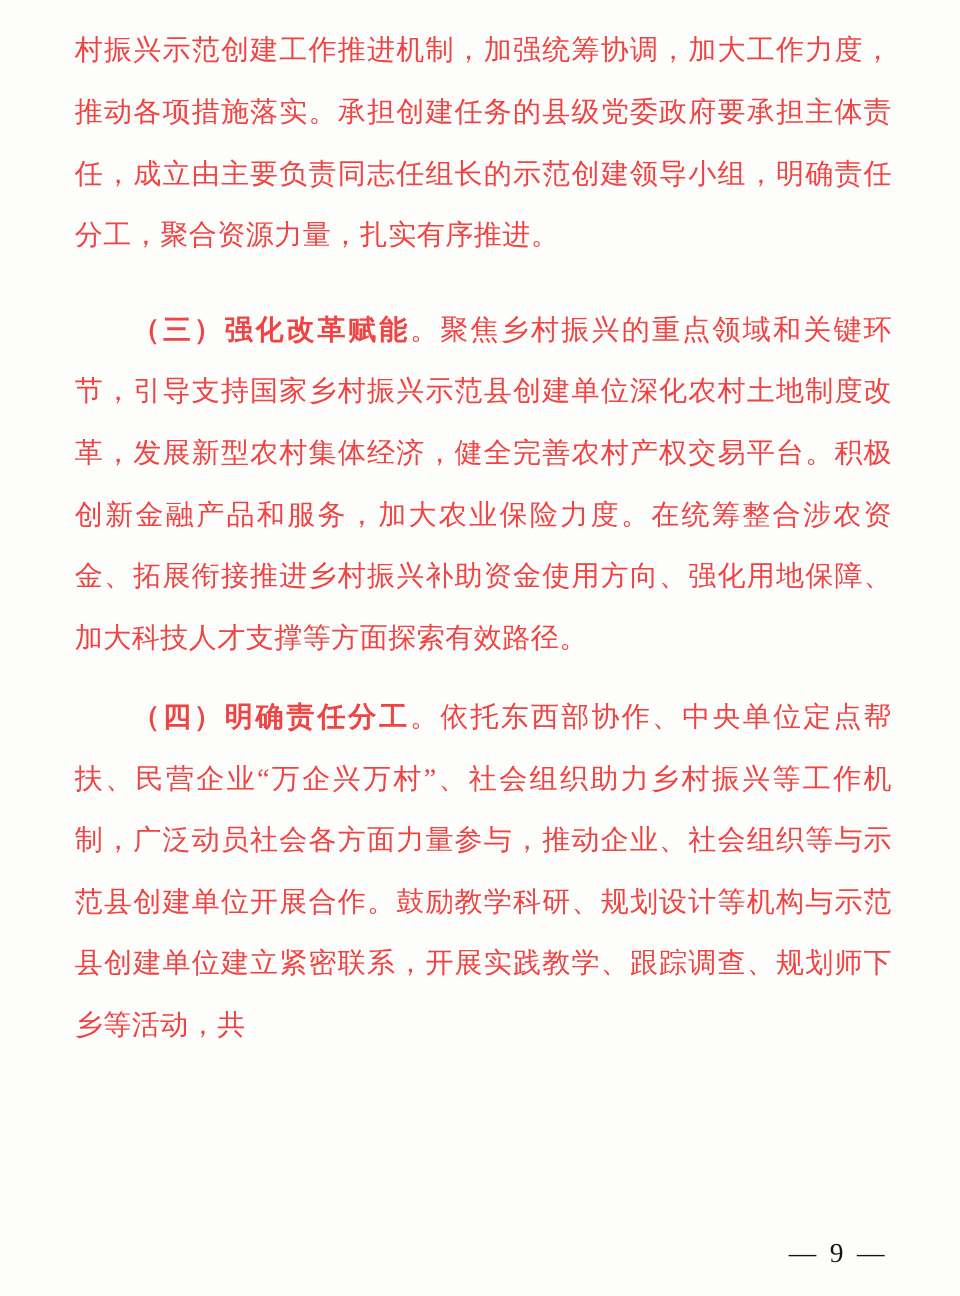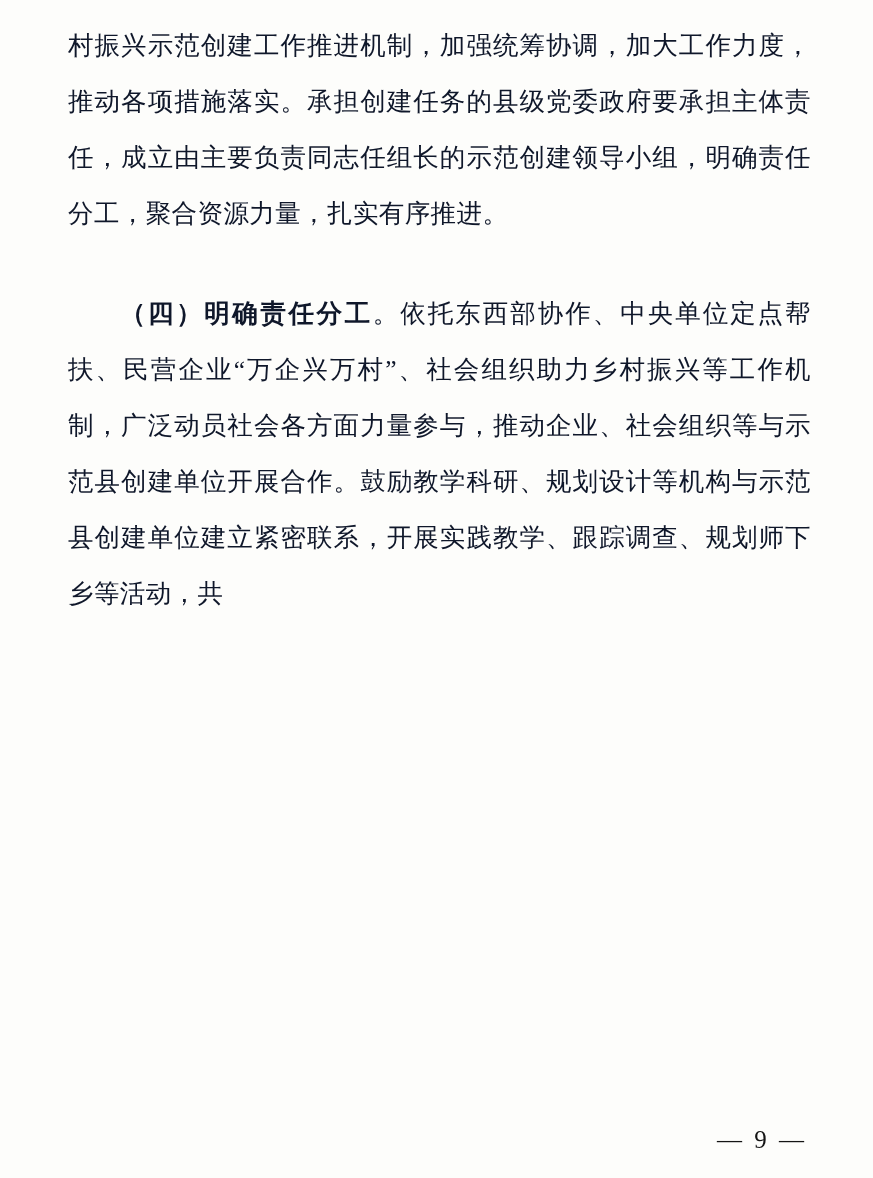--- a/index.html
+++ b/index.html
@@ -22,21 +22,21 @@
     padding: 18px 62px 0 68px;
     background: #fdfdfb;
   }
   .para {
     font-size: 25.5px;
     line-height: 56px;
     letter-spacing: 0.4px;
     text-align: justify;
     text-justify: inter-character;
     margin: 0 0 2px 0;
-    color: #0f172a;
+    color: #ef4444;
     font-weight: 500;
   }
   .para.indent {
     text-indent: 52px;
   }
   .heading-run {
     font-weight: bold;
     letter-spacing: 1px;
   }
   .body-run {
@@ -62,20 +62,23 @@
 
   <p class="para">
     <span>村振兴示范创建工作推进机制，加强统筹协调，加大工作力度，推动各项措施落实。承担创建任务的县级党委政府要承担主体责任，成立由主要负责同志任组长的示范创建领导小组，明确责任分工，聚合资源力量，扎实有序推进。</span>
   </p>
 
   <div class="spacer"></div>
 
 
   <div class="spacer"></div>
 
+  <p class="para indent">
+    <span class="heading-run">（三）强化改革赋能</span><span class="body-run">。聚焦乡村振兴的重点领域和关键环节，引导支持国家乡村振兴示范县创建单位深化农村土地制度改革，发展新型农村集体经济，健全完善农村产权交易平台。积极创新金融产品和服务，加大农业保险力度。在统筹整合涉农资金、拓展衔接推进乡村振兴补助资金使用方向、强化用地保障、加大科技人才支撑等方面探索有效路径。</span>
+  </p>
 
   <div class="spacer"></div>
 
   <p class="para indent">
     <span class="heading-run">（四）明确责任分工</span><span class="body-run">。依托东西部协作、中央单位定点帮扶、民营企业“万企兴万村”、社会组织助力乡村振兴等工作机制，广泛动员社会各方面力量参与，推动企业、社会组织等与示范县创建单位开展合作。鼓励教学科研、规划设计等机构与示范县创建单位建立紧密联系，开展实践教学、跟踪调查、规划师下乡等活动，共</span>
   </p>
 
   <div class="footer">— 9 —</div>
 
 </div>

